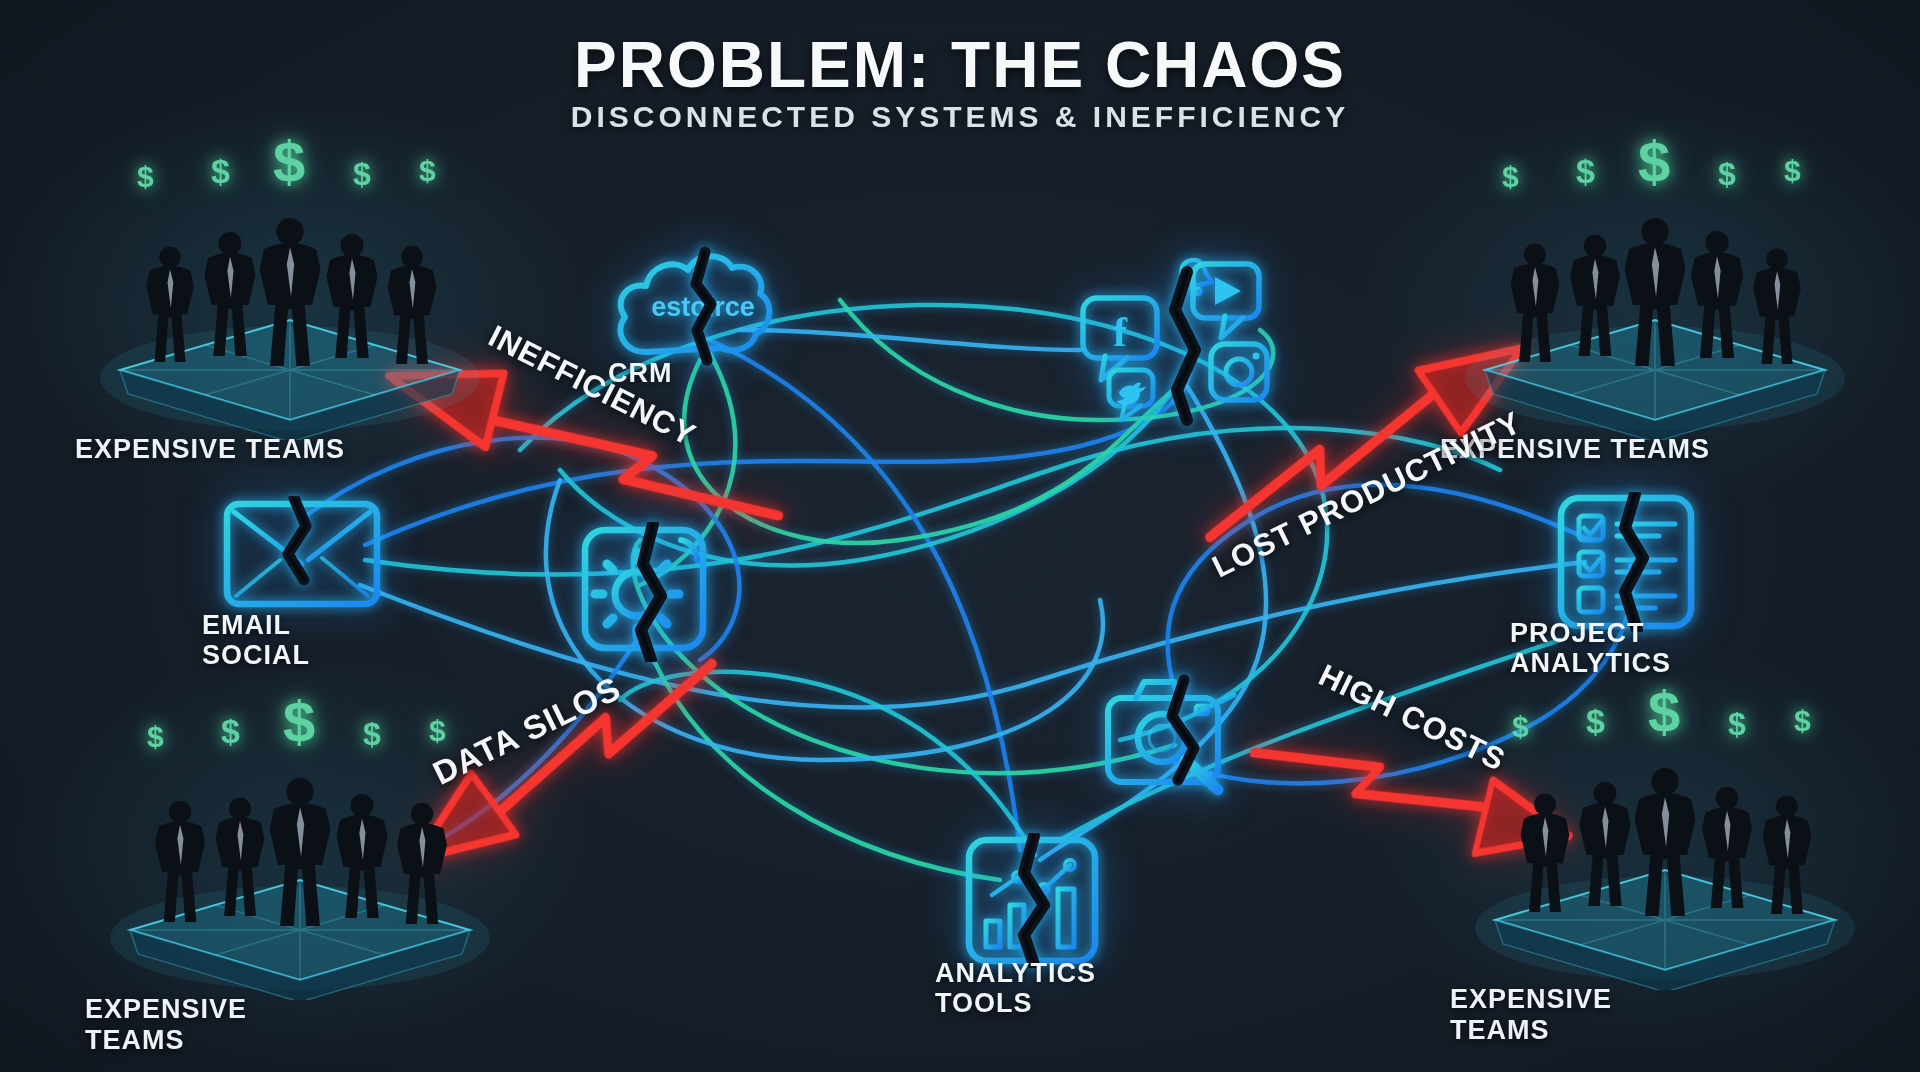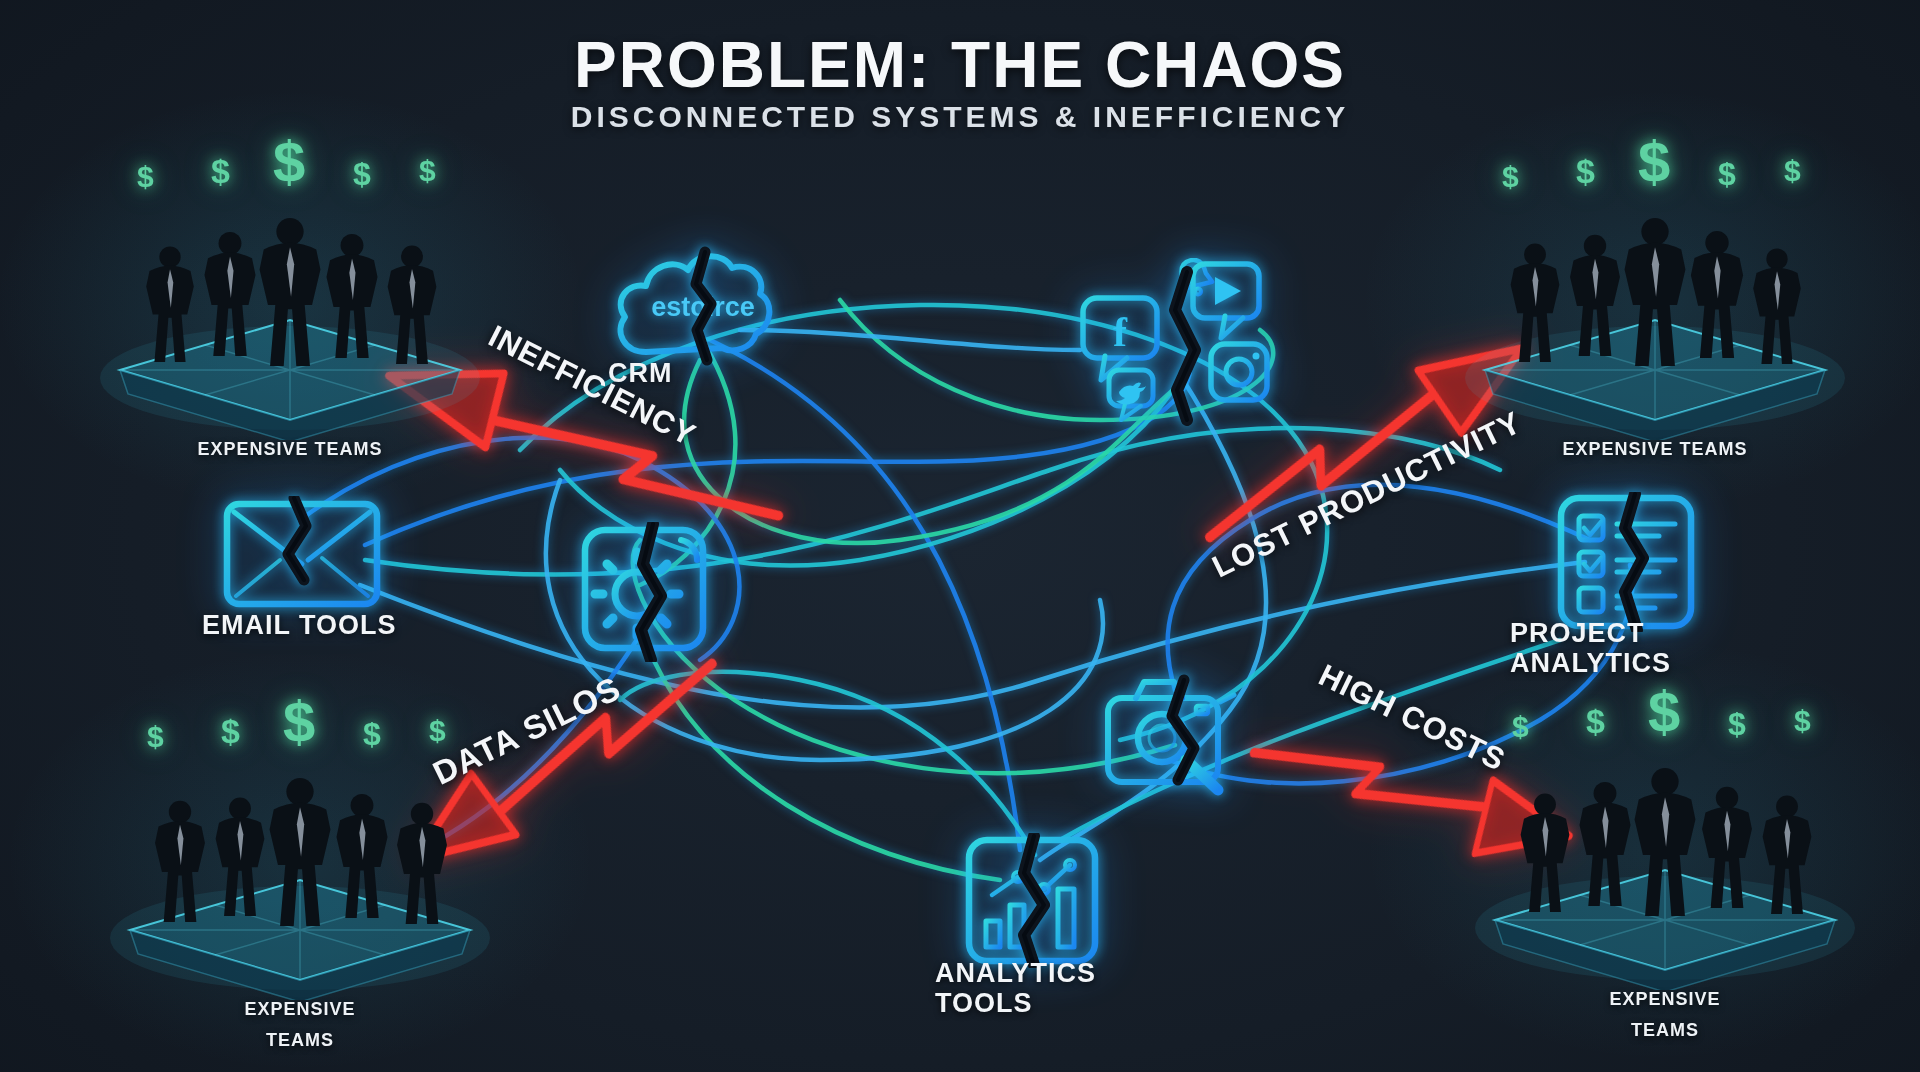--- a/index.html
+++ b/index.html
@@ -56,21 +56,21 @@
     position:absolute;color:#5ed2a2;font-weight:800;
     text-shadow:0 0 14px rgba(80,220,160,0.85),0 0 30px rgba(80,220,160,0.4);
   }
   .d0{left:62px;top:20px;font-size:30px;}
   .d1{left:136px;top:12px;font-size:34px;}
   .d2{left:198px;top:-12px;font-size:58px;}
   .d3{left:278px;top:16px;font-size:32px;}
   .d4{left:344px;top:14px;font-size:30px;}
   .team svg{display:block;margin-top:-18px;}
   .team-label{
-    margin-top:-6px;text-align:center;color:#eef2f6;font-size:18px;font-weight:700;
+    margin-top:-6px;color:#eef2f6;font-size:27px;font-weight:700;
     letter-spacing:1px;line-height:31px;text-shadow:0 2px 6px rgba(0,0,0,0.7);
   }
   
   .neon{z-index:3;filter:drop-shadow(0 0 6px rgba(40,190,255,0.85)) drop-shadow(0 0 20px rgba(30,150,255,0.45));}
   .neon .stroke{stroke:url(#ng);fill:none;stroke-linejoin:round;stroke-linecap:round;}
   .neon .fillneon{fill:#2fc3f2;stroke:none;}
   .neon .crack{stroke:#0d141d;fill:none;stroke-linejoin:round;stroke-linecap:round;}
   .neon .crack2{stroke:#060b12;fill:none;stroke-linejoin:round;stroke-linecap:round;}
   .sys-label{
     text-align:left;color:#f2f5f8;font-size:27px;font-weight:700;letter-spacing:1px;
@@ -292,21 +292,21 @@
     <path class="crack2" stroke-width="4" d="M112,14 L100,52 L120,92 L102,132 L112,162"></path>
   </svg>
 
   <svg class="abs neon" style="left:222px;top:496px;" width="160" height="115" viewBox="0 0 160 115">
     <rect class="stroke" stroke-width="6.5" x="5" y="8" width="150" height="100" rx="12"></rect>
     <path class="stroke" stroke-width="5" d="M12,16 L80,68 M148,16 L86,64"></path>
     <path class="stroke" stroke-width="4" opacity="0.85" d="M14,100 L58,64 M146,100 L100,62"></path>
     <path class="crack" stroke-width="11" d="M72,2 L84,30 L66,58 L82,84"></path>
     <path class="crack2" stroke-width="4" d="M72,2 L84,30 L66,58 L82,84"></path>
   </svg>
-  <div class="abs sys-label" style="left:202px;top:610px;width:200px;">EMAIL TOOLS</div>
+  <div class="abs sys-label" style="left:202px;top:610px;width:200px;">EMAIL SOCIAL</div>
 
   <svg class="abs neon" style="left:577px;top:522px;" width="140" height="140" viewBox="0 0 140 140">
     <rect class="stroke" stroke-width="6.5" x="8" y="8" width="118" height="118" rx="20"></rect>
     <path class="stroke" stroke-width="6" d="M104,18 a20,20 0 0 1 16,20"></path>
     <circle class="stroke" stroke-width="7" cx="60" cy="72" r="22"></circle>
     <path class="stroke" stroke-width="9" d="M60,38 L60,30 M60,106 L60,114 M26,72 L18,72 M94,72 L102,72 M36,48 L30,42 M84,48 L90,42 M36,96 L30,102 M84,96 L90,102"></path>
     <path class="crack" stroke-width="12" d="M76,2 L66,42 L84,74 L64,108 L74,138"></path>
     <path class="crack2" stroke-width="4" d="M76,2 L66,42 L84,74 L64,108 L74,138"></path>
   </svg>
 

